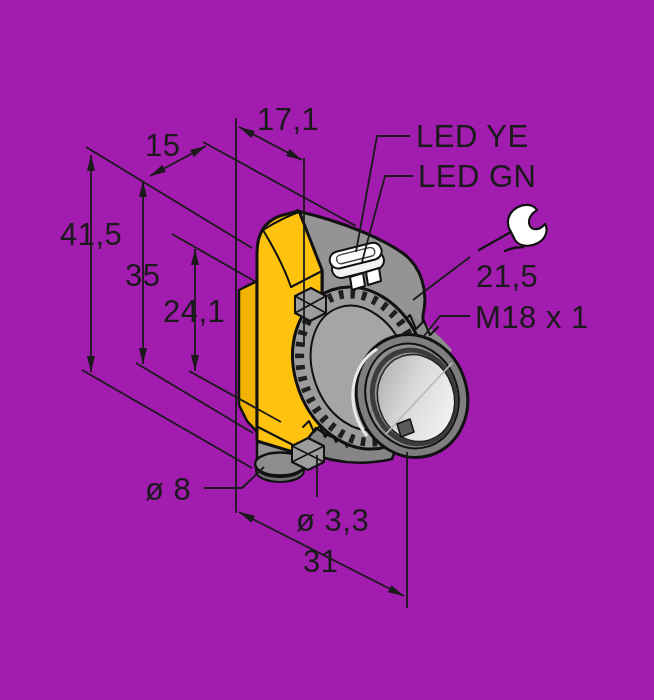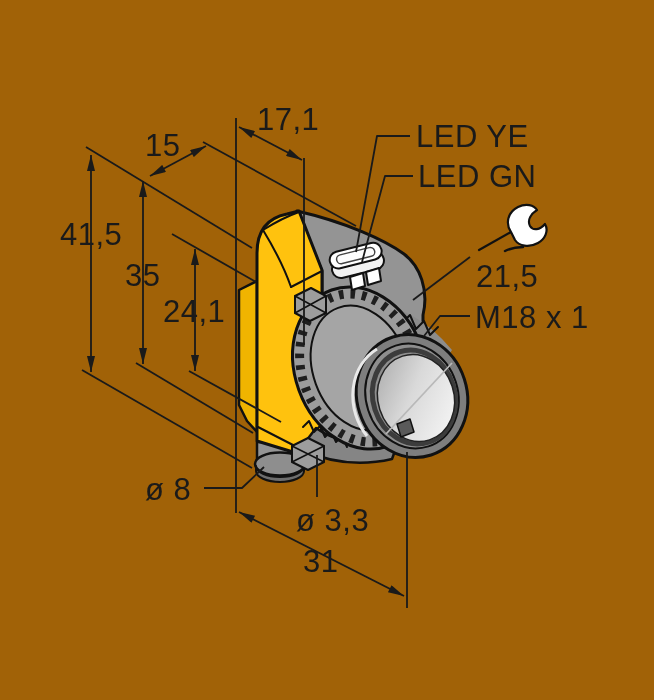--- a/index.html
+++ b/index.html
@@ -1,16 +1,16 @@
 <!DOCTYPE html>
 <html><head>
 <meta charset="utf-8">
 <style>
   html,body{margin:0;padding:0;background:#ffffff;}
-  .stage{position:relative;width:654px;height:700px;background:#a16207;overflow:hidden;
+  .stage{position:relative;width:654px;height:700px;background:#a21caf;overflow:hidden;
          font-family:"Liberation Sans", sans-serif;}
   svg{display:block;}
   text{font-family:"Liberation Sans", sans-serif;font-size:31px;fill:#1a1a1a;letter-spacing:0.5px;}
   .dim{stroke:#1a1a1a;stroke-width:1.8;fill:none;}
   .lead{stroke:#1a1a1a;stroke-width:1.8;fill:none;stroke-linejoin:round;}
   .out{stroke:#111111;stroke-linejoin:round;stroke-linecap:round;}
 </style>
 </head>
 <body>
 

